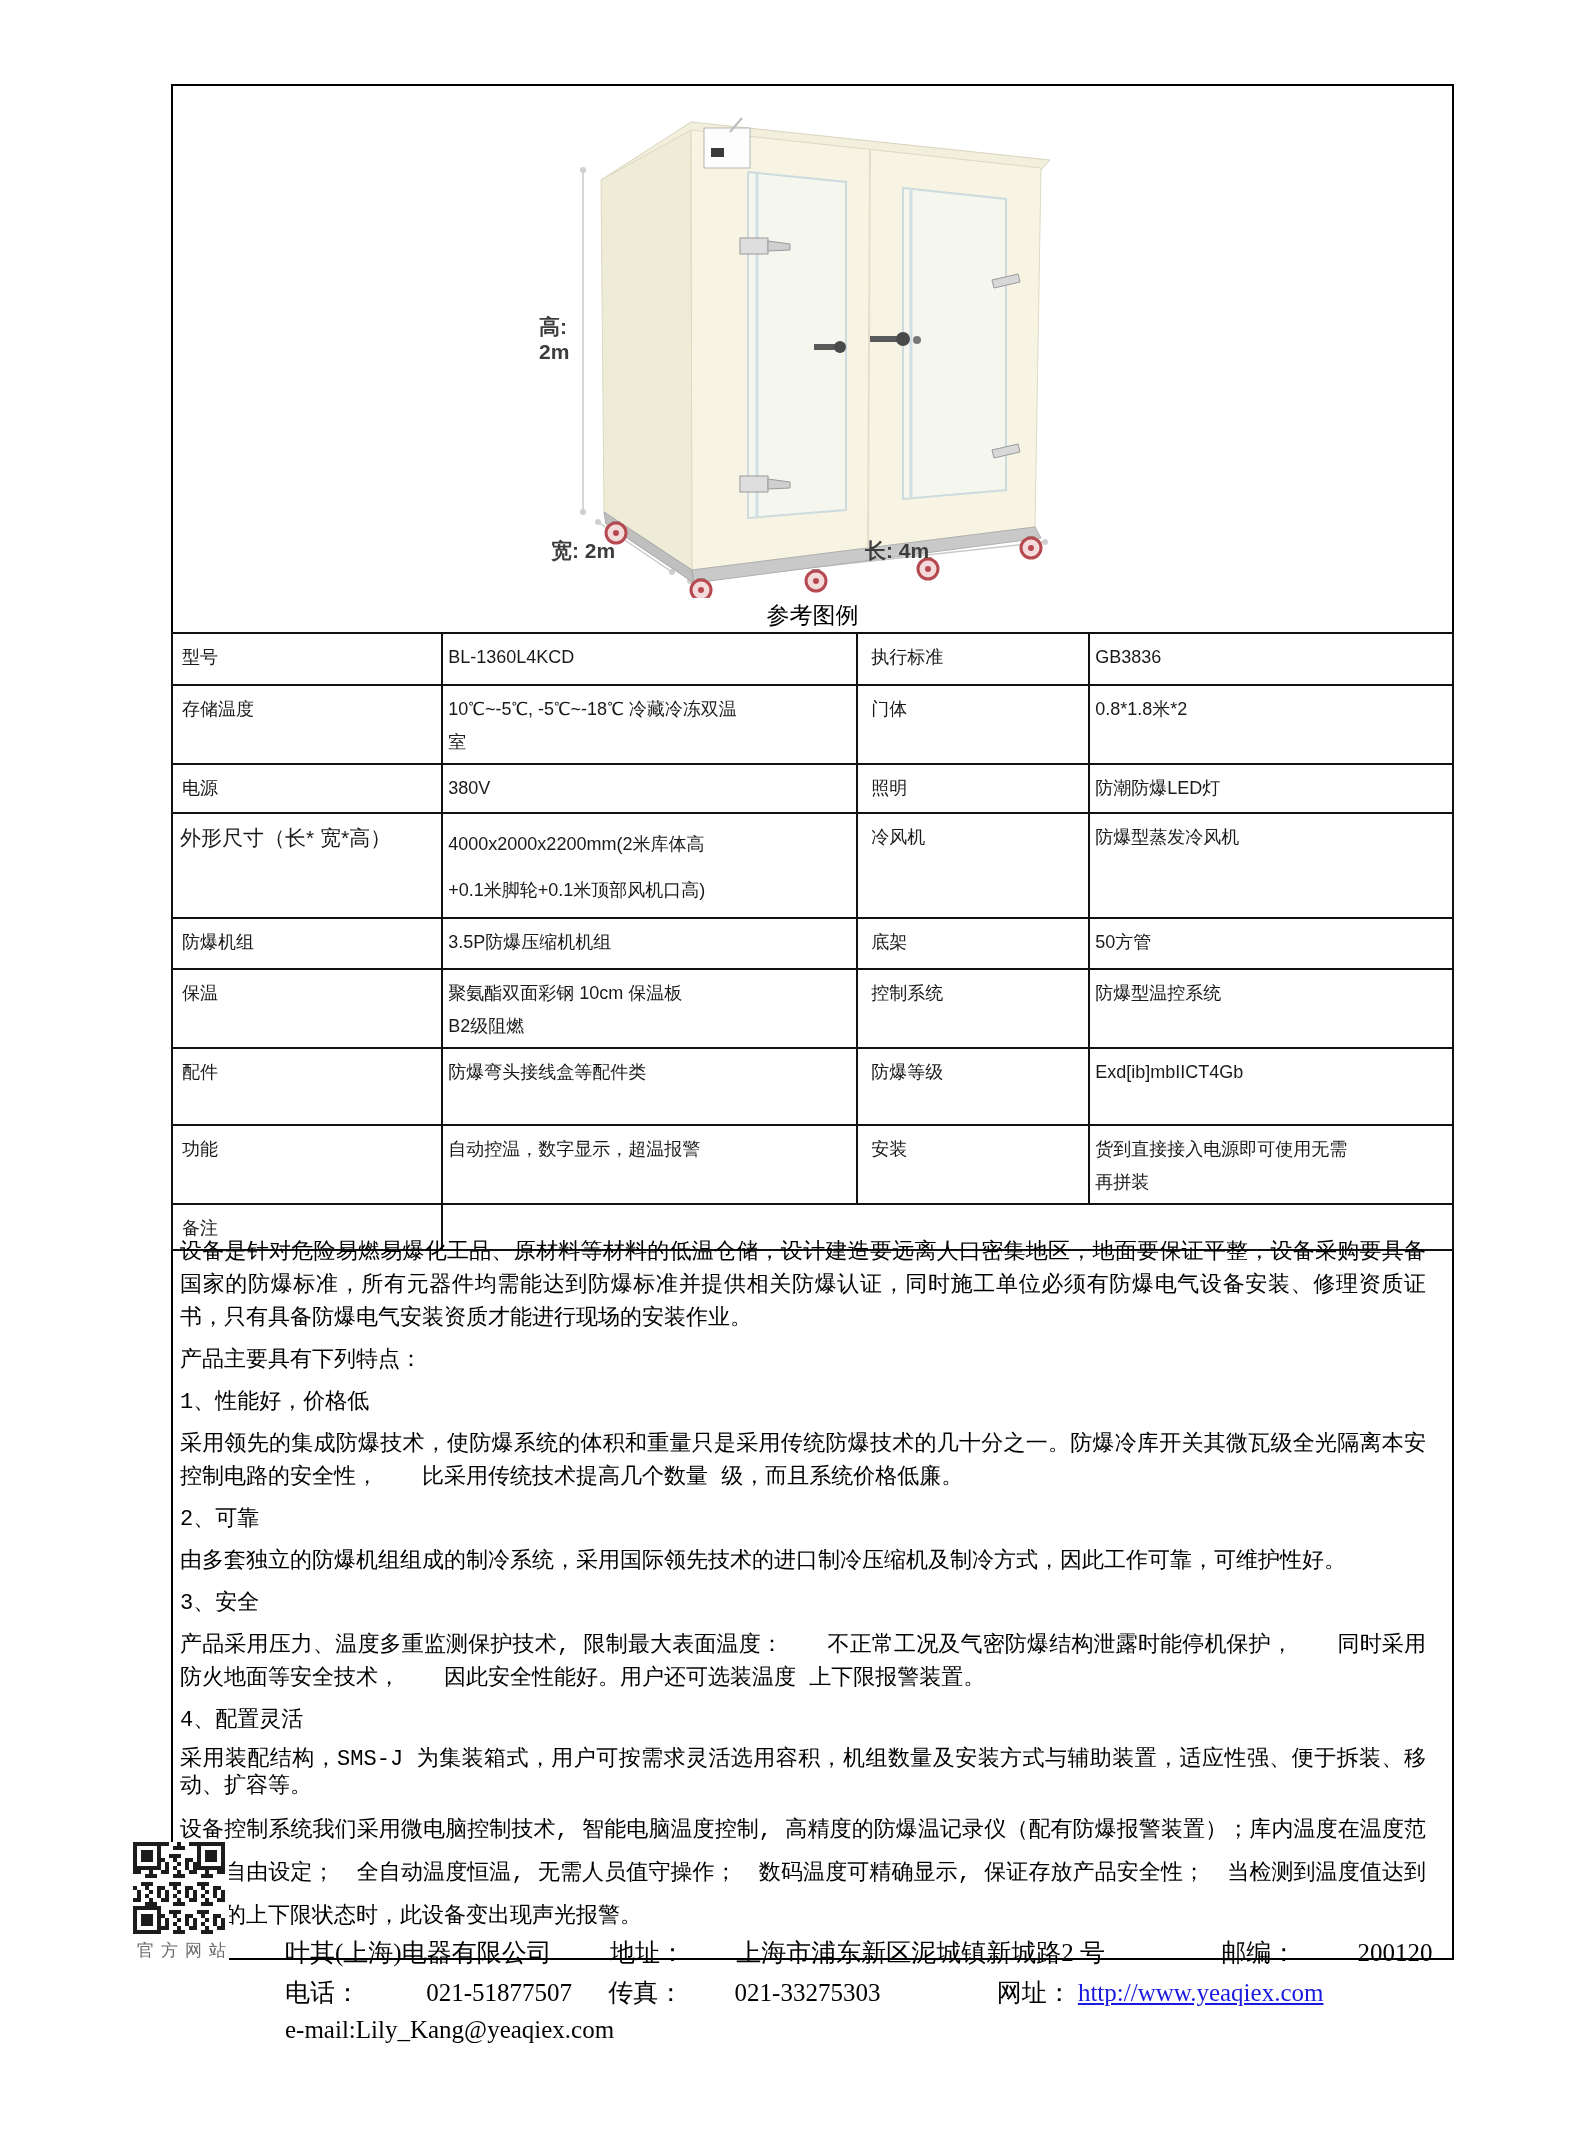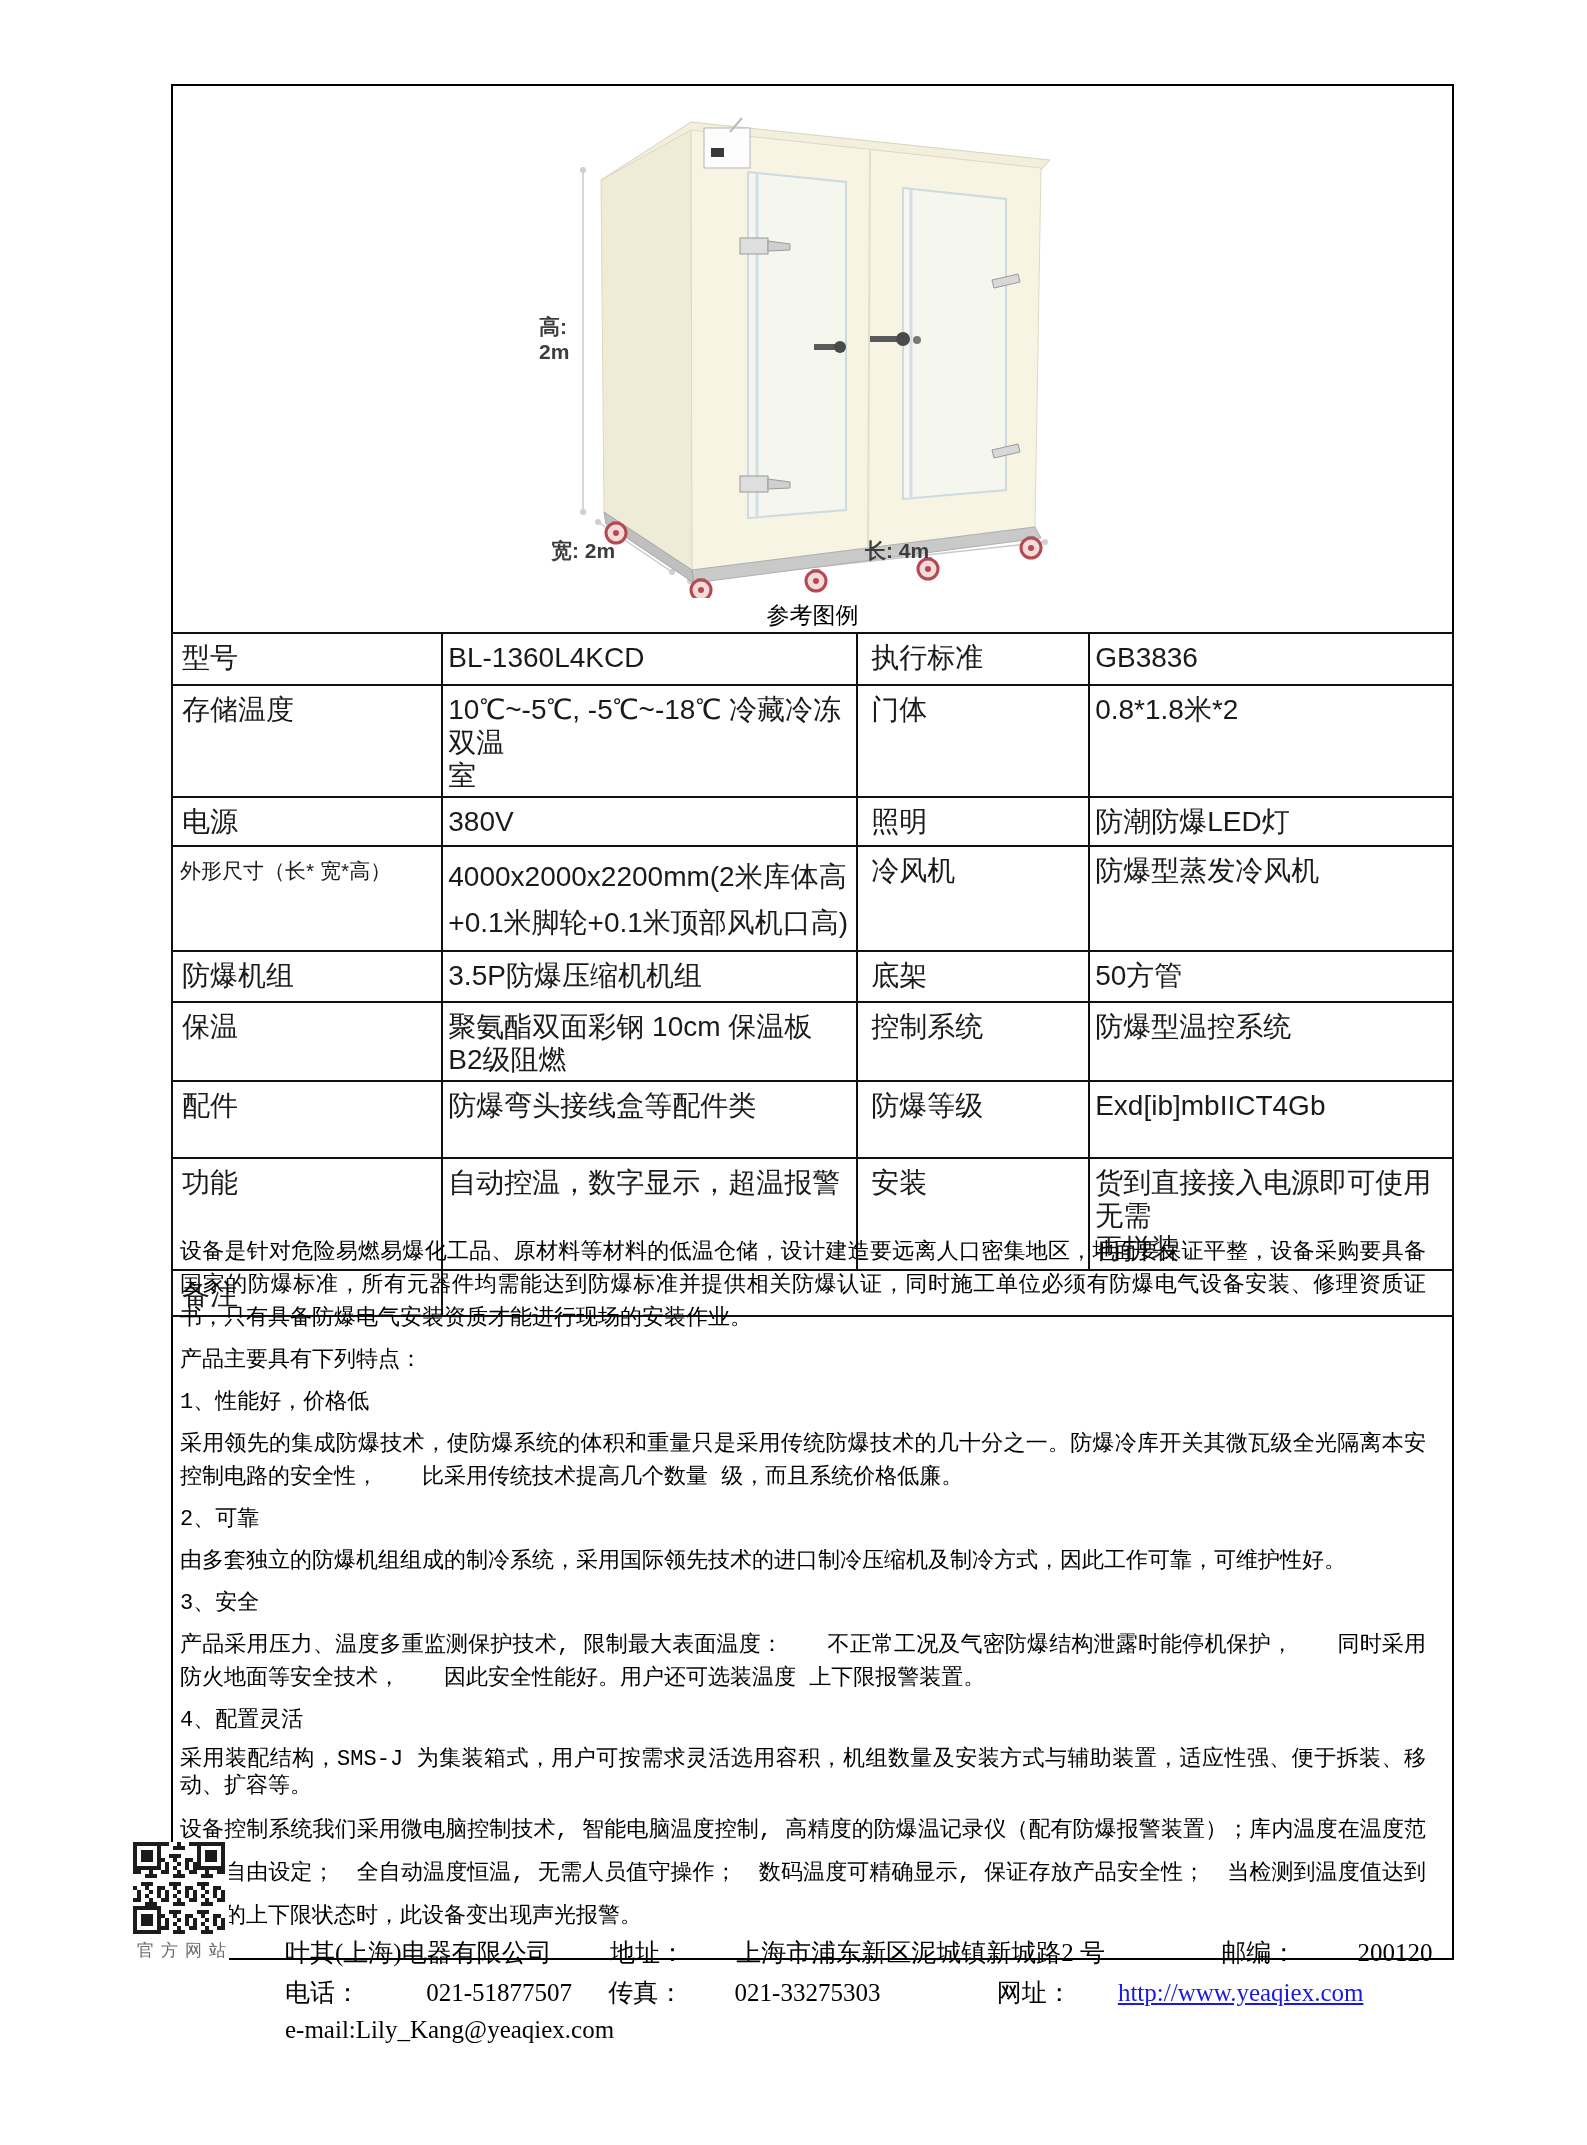--- a/index.html
+++ b/index.html
@@ -14,21 +14,21 @@
         white-space:pre-line;}
   .dim-h{left:366px;top:228px;}
   .dim-w{left:378px;top:452px;}
   .dim-l{left:692px;top:452px;}
   .figure-caption{position:absolute;left:0;top:514px;width:100%;text-align:center;
         font-size:23px;color:#000;}
 
   
   table.spec{position:absolute;left:-2px;top:546px;width:calc(100% + 4px);
         border-collapse:collapse;table-layout:fixed;}
-  table.spec td{border:2px solid #111;vertical-align:top;font-size:28px;line-height:33px;
+  table.spec td{border:2px solid #111;vertical-align:top;font-size:18px;line-height:33px;
         padding:7px 4px 4px 10px;overflow:hidden;}
   table.spec td.lbl{padding-left:9px;}
   table.spec td.lbl2{padding-left:13px;}
   table.spec td.val{padding-left:5px;white-space:pre-line;}
   tr.h52 {height:52px;}  tr.h75 {height:77px;}  tr.h49 {height:49px;}
   tr.h100{height:100px;} tr.h51 {height:51px;}  tr.h67 {height:67px;}
   tr.h45 {height:45px;}
   tr.tall td.val1{line-height:46px;}
 
   
@@ -40,21 +40,21 @@
   .paragraphs p.wide {line-height:43px;}
 
   
   .qr-wrap{position:absolute;left:133px;top:1842px;width:96px;text-align:center;background:#fff;}
   .qr-wrap svg{display:block;background:#fff;}
   .qr-caption{margin-top:5px;font-size:17px;letter-spacing:7px;color:#6b6b6b;
         font-family:"Liberation Sans",sans-serif;white-space:nowrap;margin-left:4px;}
   .footer-lines{position:absolute;left:285px;top:1936px;width:1180px;
         font-family:"Liberation Serif",serif;font-size:25px;color:#000;}
   .footer-lines .fline{height:40px;white-space:nowrap;}
-  .footer-lines span{display:inline-block;} .ml30{margin-left:30px;} .ml40{margin-left:40px;}
+  .footer-lines span{display:inline-block;} .ml30{margin-left:30px;} .ml40{}
   .ml45{margin-left:45px;} .ml52{margin-left:52px;} .ml55{margin-left:55px;}
   .ml60{margin-left:60px;} .ml110{margin-left:110px;}
   a.weblink{color:#1a1adf;text-decoration:underline;}
 </style>
 </head>
 <body>
 
 <div class="page">
   <div class="content-box">
 

